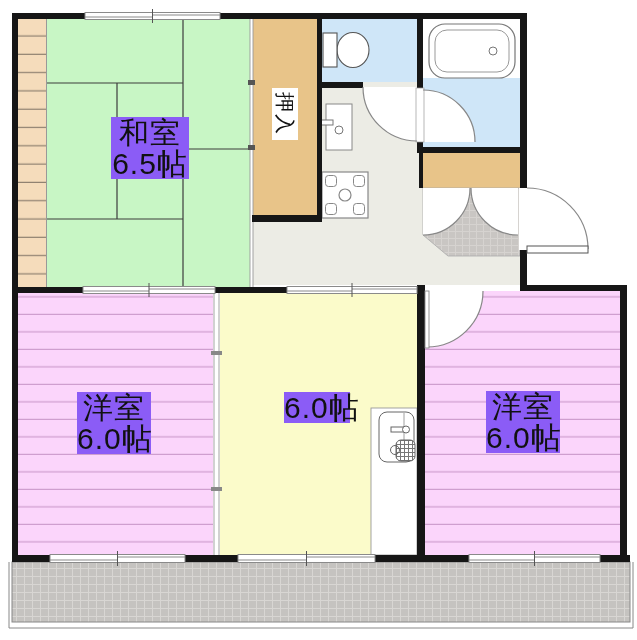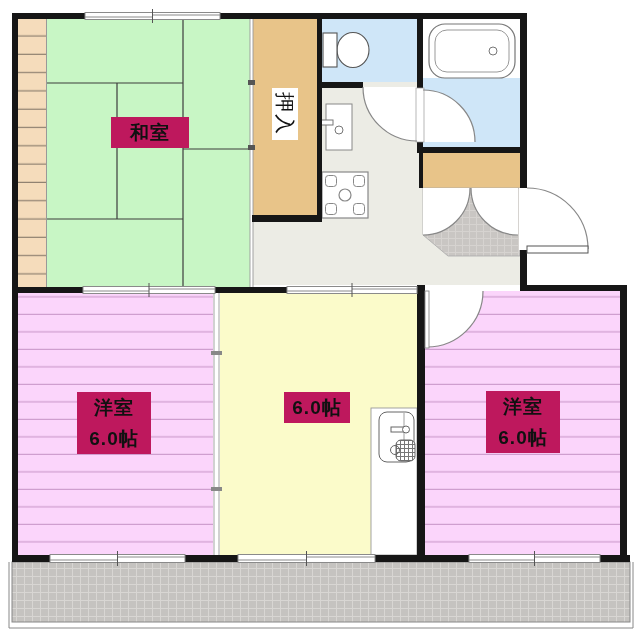--- a/index.html
+++ b/index.html
@@ -1,20 +1,20 @@
 <!DOCTYPE html>
 <html><head>
 <meta charset="utf-8">
 <style>
   html,body{margin:0;padding:0;background:#ffffff;}
   #plan{position:relative;width:637px;height:640px;background:#ffffff;overflow:hidden;
         font-family:"Liberation Sans","DejaVu Sans",sans-serif;}
   #plan svg{position:absolute;left:0;top:0;}
-  .lbl{position:absolute;background:#be185d;color:#111;text-align:center;
-       font-size:19px;line-height:31px;font-weight:700;letter-spacing:1px;}
+  .lbl{position:absolute;background:#8b5cf6;color:#111;text-align:center;
+       font-size:30px;line-height:31px;font-weight:400;letter-spacing:1px;}
   .lbl .nm,.lbl .sz{white-space:nowrap;}
   .lbl-v{position:absolute;background:#ffffff;color:#111;text-align:center;
        font-size:20px;line-height:26px;font-weight:500;letter-spacing:2px;
        transform:rotate(90deg);}
 </style>
 </head>
 <body>
 
 <div id="plan">
 <svg width="637" height="640" viewBox="0 0 637 640">
@@ -199,20 +199,21 @@
     <path d="M471,188 A47,47 0 0 0 518,235"></path>
     <path d="M588,249 A61,61 0 0 0 527,188"></path>
     <path d="M483,291 A56,56 0 0 1 427,347"></path>
   </g>
   <rect x="527" y="246" width="61" height="7" fill="#ffffff" stroke="#555" stroke-width="1"></rect>
   <rect x="425" y="291" width="4" height="57" fill="#ffffff" stroke="#888" stroke-width="0.9"></rect>
 </svg>
 
   <div class="lbl" style="left:111px;top:117px;width:78px;">
     <div class="nm">和室</div>
+    <div class="sz">6.5帖</div>
   </div>
   <div class="lbl-v" style="left:259px;top:101px;width:52px;height:26px;">
     <span>押入</span>
   </div>
   <div class="lbl" style="left:77px;top:392px;width:74px;">
     <div class="nm">洋室</div>
     <div class="sz">6.0帖</div>
   </div>
   <div class="lbl" style="left:284px;top:392px;width:66px;">
     <div class="sz">6.0帖</div>

